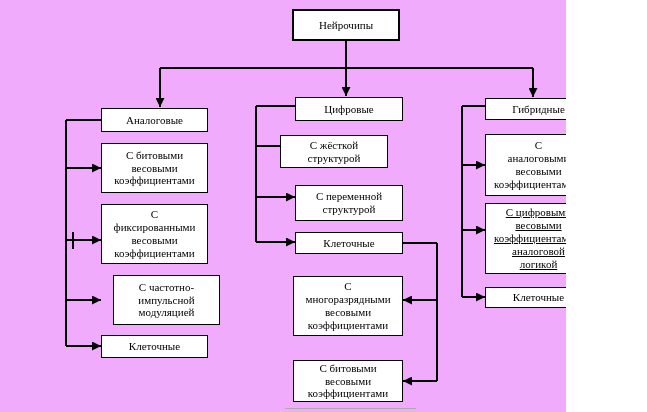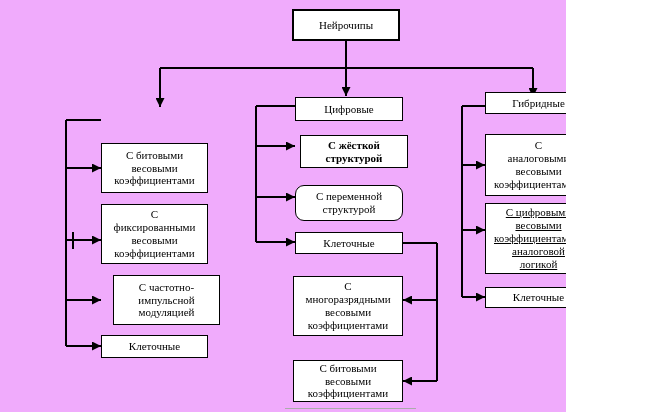--- a/index.html
+++ b/index.html
@@ -34,27 +34,27 @@
   }
   #b-root         { left: 292px; top: 9px;   width: 108px; height: 32px; border-width: 2px; }
 
   #b-analog       { left: 101px; top: 108px; width: 107px; height: 24px; }
   #b-analog-bit   { left: 101px; top: 143px; width: 107px; height: 50px; }
   #b-analog-fixed { left: 101px; top: 204px; width: 107px; height: 60px; }
   #b-analog-pfm   { left: 101px; top: 275px; width: 107px; height: 50px; margin-left: 12px; }
   #b-analog-cell  { left: 101px; top: 335px; width: 107px; height: 23px; }
 
   #b-digital       { left: 295px; top: 97px;  width: 108px; height: 24px; }
-  #b-digital-rigid { left: 300px; top: 135px; width: 108px; height: 33px; font-weight: bold; }
-  #b-digital-var   { left: 295px; top: 185px; width: 108px; height: 36px; border-radius: 9px; }
+  #b-digital-rigid { left: 280px; top: 135px; width: 108px; height: 33px; }
+  #b-digital-var   { left: 295px; top: 185px; width: 108px; height: 36px; }
   #b-digital-cell  { left: 295px; top: 232px; width: 108px; height: 22px; }
   #b-digital-multi { left: 293px; top: 276px; width: 110px; height: 60px; }
   #b-digital-bit   { left: 293px; top: 360px; width: 110px; height: 42px; }
 
-  #b-hybrid      { left: 485px; top: 92px;  width: 107px; height: 22px; }
+  #b-hybrid      { left: 485px; top: 98px;  width: 107px; height: 22px; }
   #b-hybrid-aw   { left: 485px; top: 134px; width: 107px; height: 62px; }
   #b-hybrid-dw   { left: 485px; top: 203px; width: 107px; height: 71px; text-decoration: underline; }
   #b-hybrid-cell { left: 485px; top: 287px; width: 107px; height: 21px; }
 
   .ln { stroke: #000000; stroke-width: 1.5; fill: none; shape-rendering: crispEdges; }
   .gray-ln { stroke: #ababab; stroke-width: 1; fill: none; shape-rendering: crispEdges; }
 </style>
 </head>
 <body>
 
@@ -105,20 +105,21 @@
       <path class="ln" d="M462,165 H485" marker-end="url(#ah)"></path>
       <path class="ln" d="M462,230 H485" marker-end="url(#ah)"></path>
       <path class="ln" d="M462,297 H485" marker-end="url(#ah)"></path>
     </g>
 
     <path class="gray-ln" d="M285,408 H416"></path>
   </svg>
 
   <div class="box" id="b-root">Нейрочипы</div>
 
+  <div class="box" id="b-analog">Аналоговые</div>
   <div class="box" id="b-analog-bit">С битовыми
 весовыми
 коэффициентами</div>
   <div class="box" id="b-analog-fixed">С
 фиксированными
 весовыми
 коэффициентами</div>
   <div class="box" id="b-analog-pfm">С частотно-
 импульсной
 модуляцией</div>

